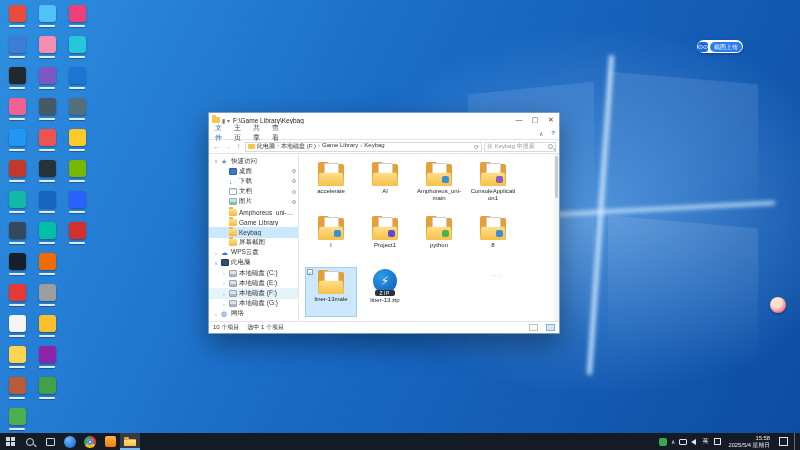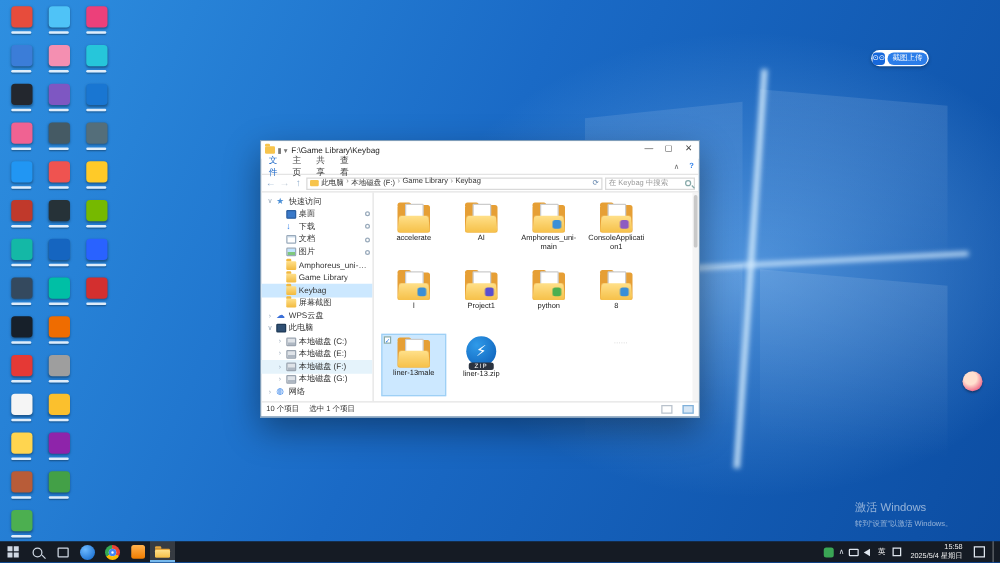--- a/index.html
+++ b/index.html
@@ -535,24 +535,20 @@
 
     <div class="sbar">
       <span>10 个项目</span>
       <span>选中 1 个项目</span>
       <span class="sspace"></span>
       <div class="sview"></div>
       <div class="sview on"></div>
     </div>
   </div>
 
-  <div class="wm">
-    <div class="l1">激活 Windows</div>
-    <div class="l2">转到“设置”以激活 Windows。</div>
-  </div>
 
   <div class="tb">
     <div id="tb-apps" style="display:flex">
         <div class="tbtn start">
           <div class="win-logo">
             <i></i>
             <i></i>
             <i></i>
             <i></i>
           </div>

